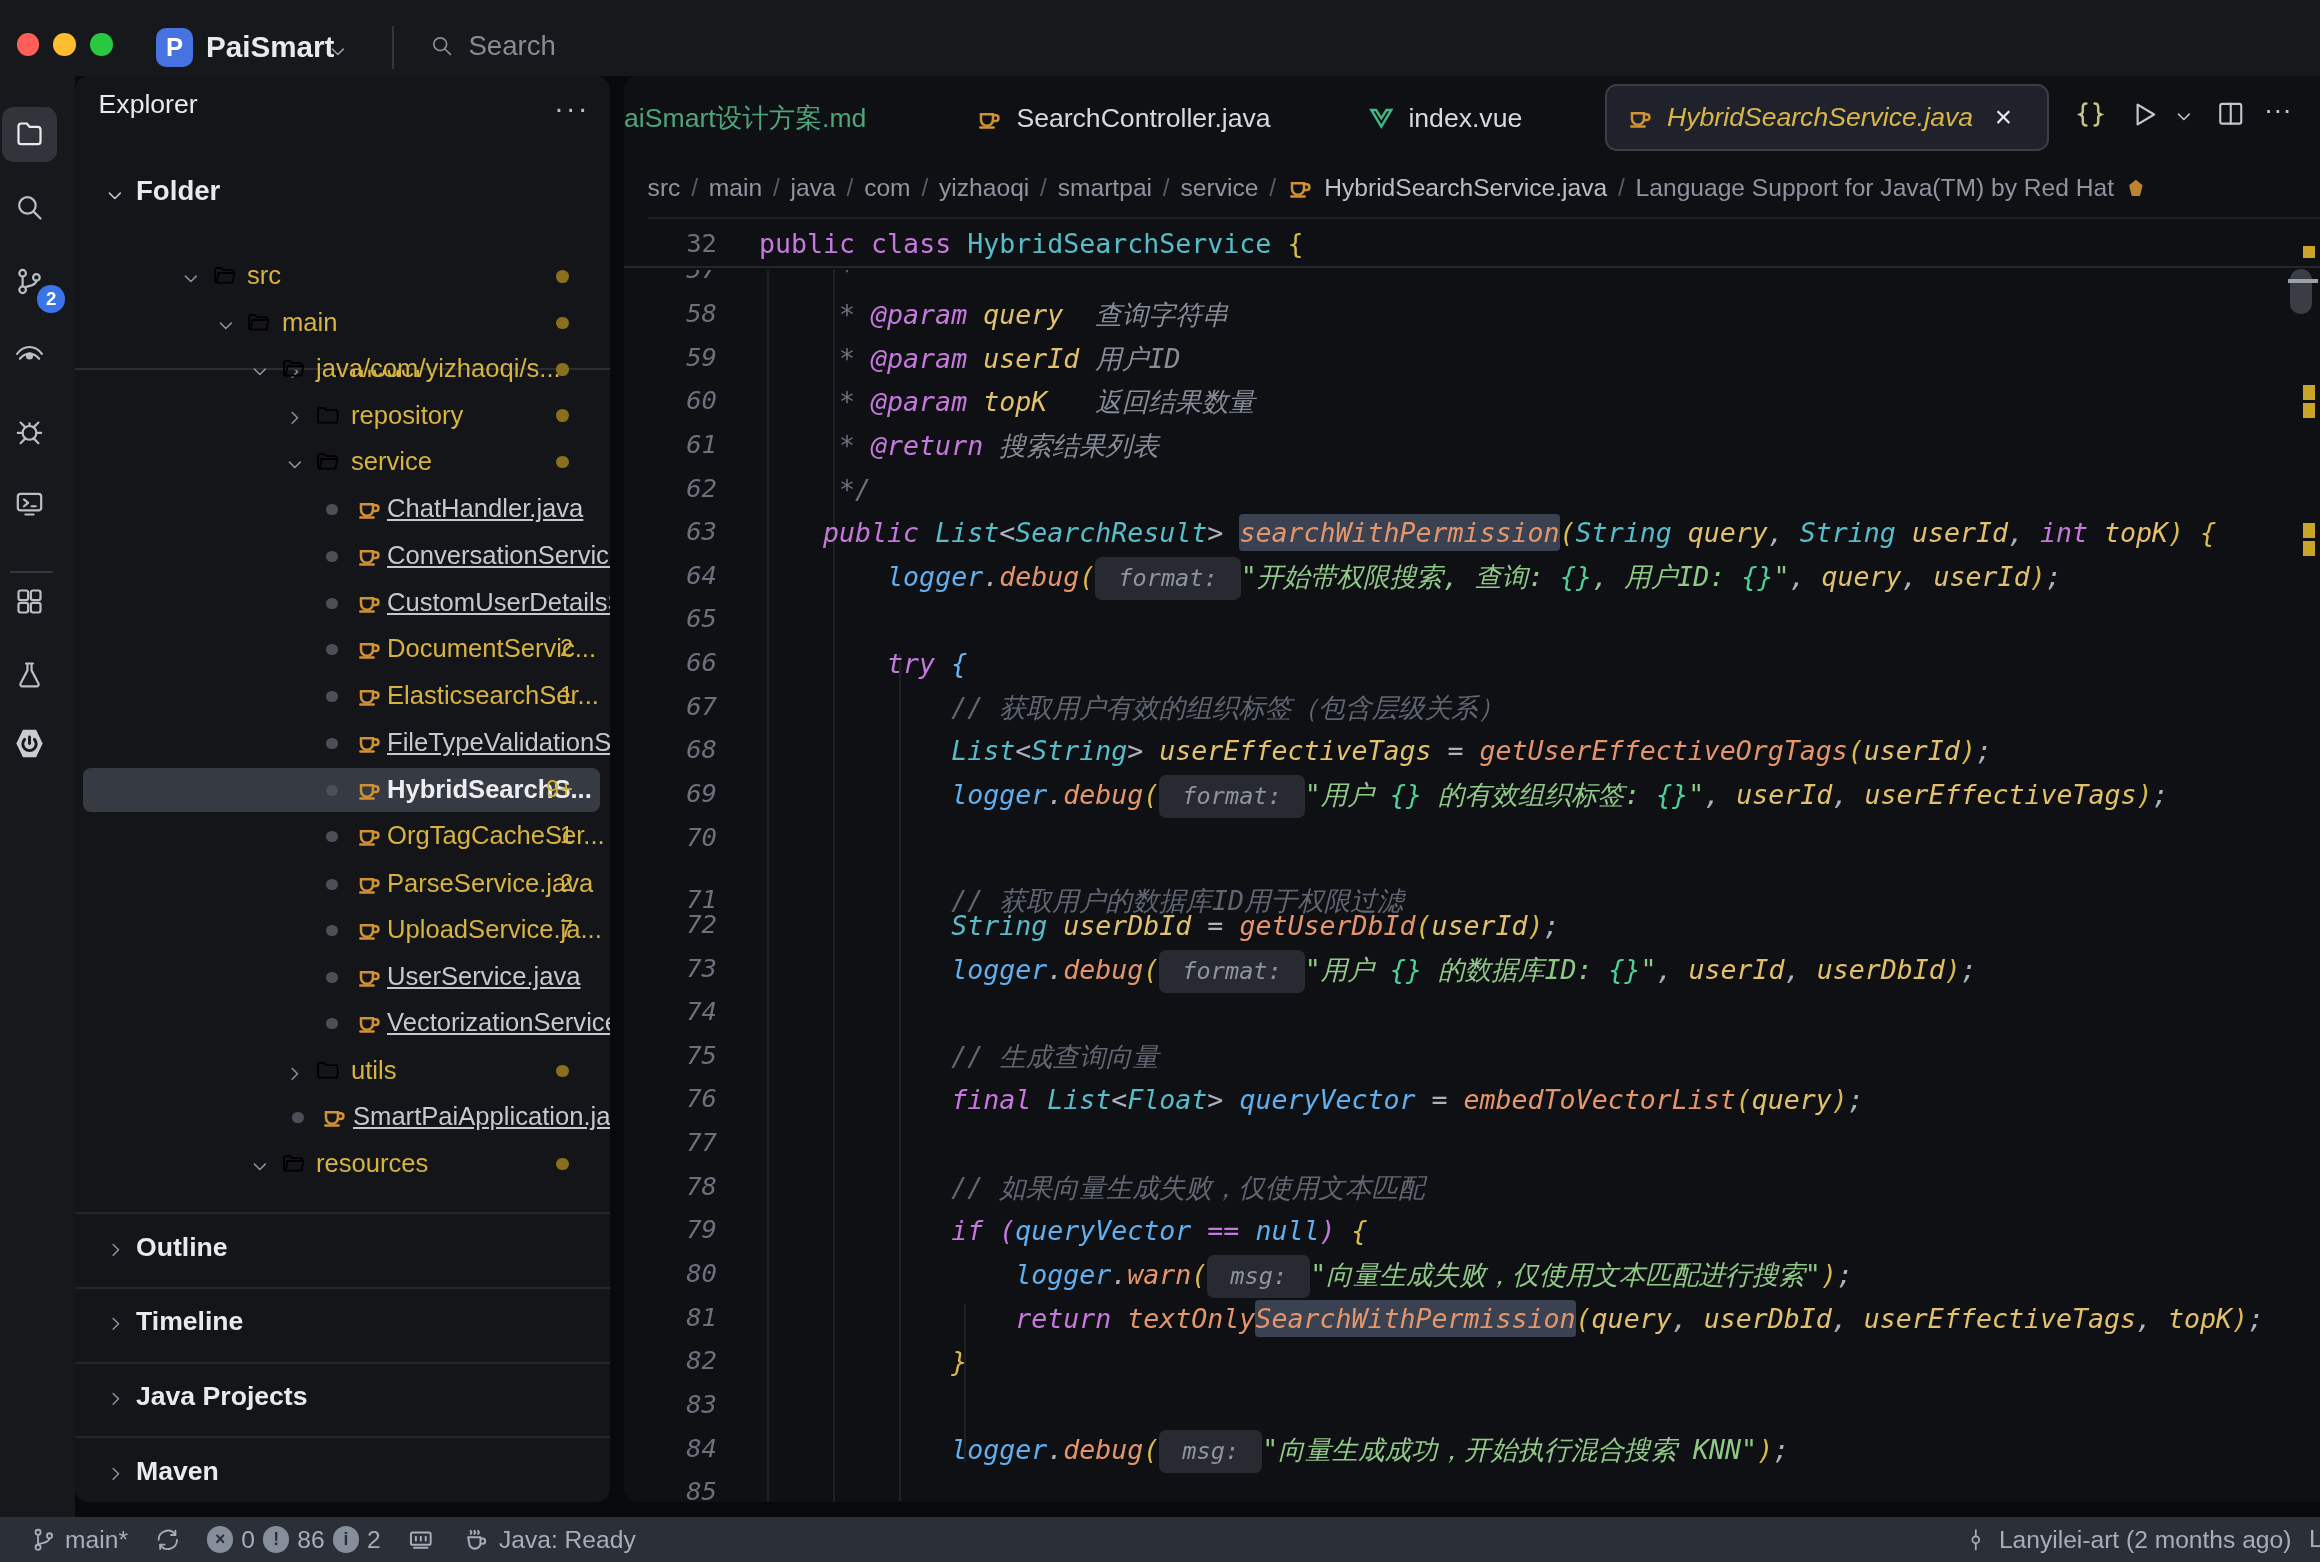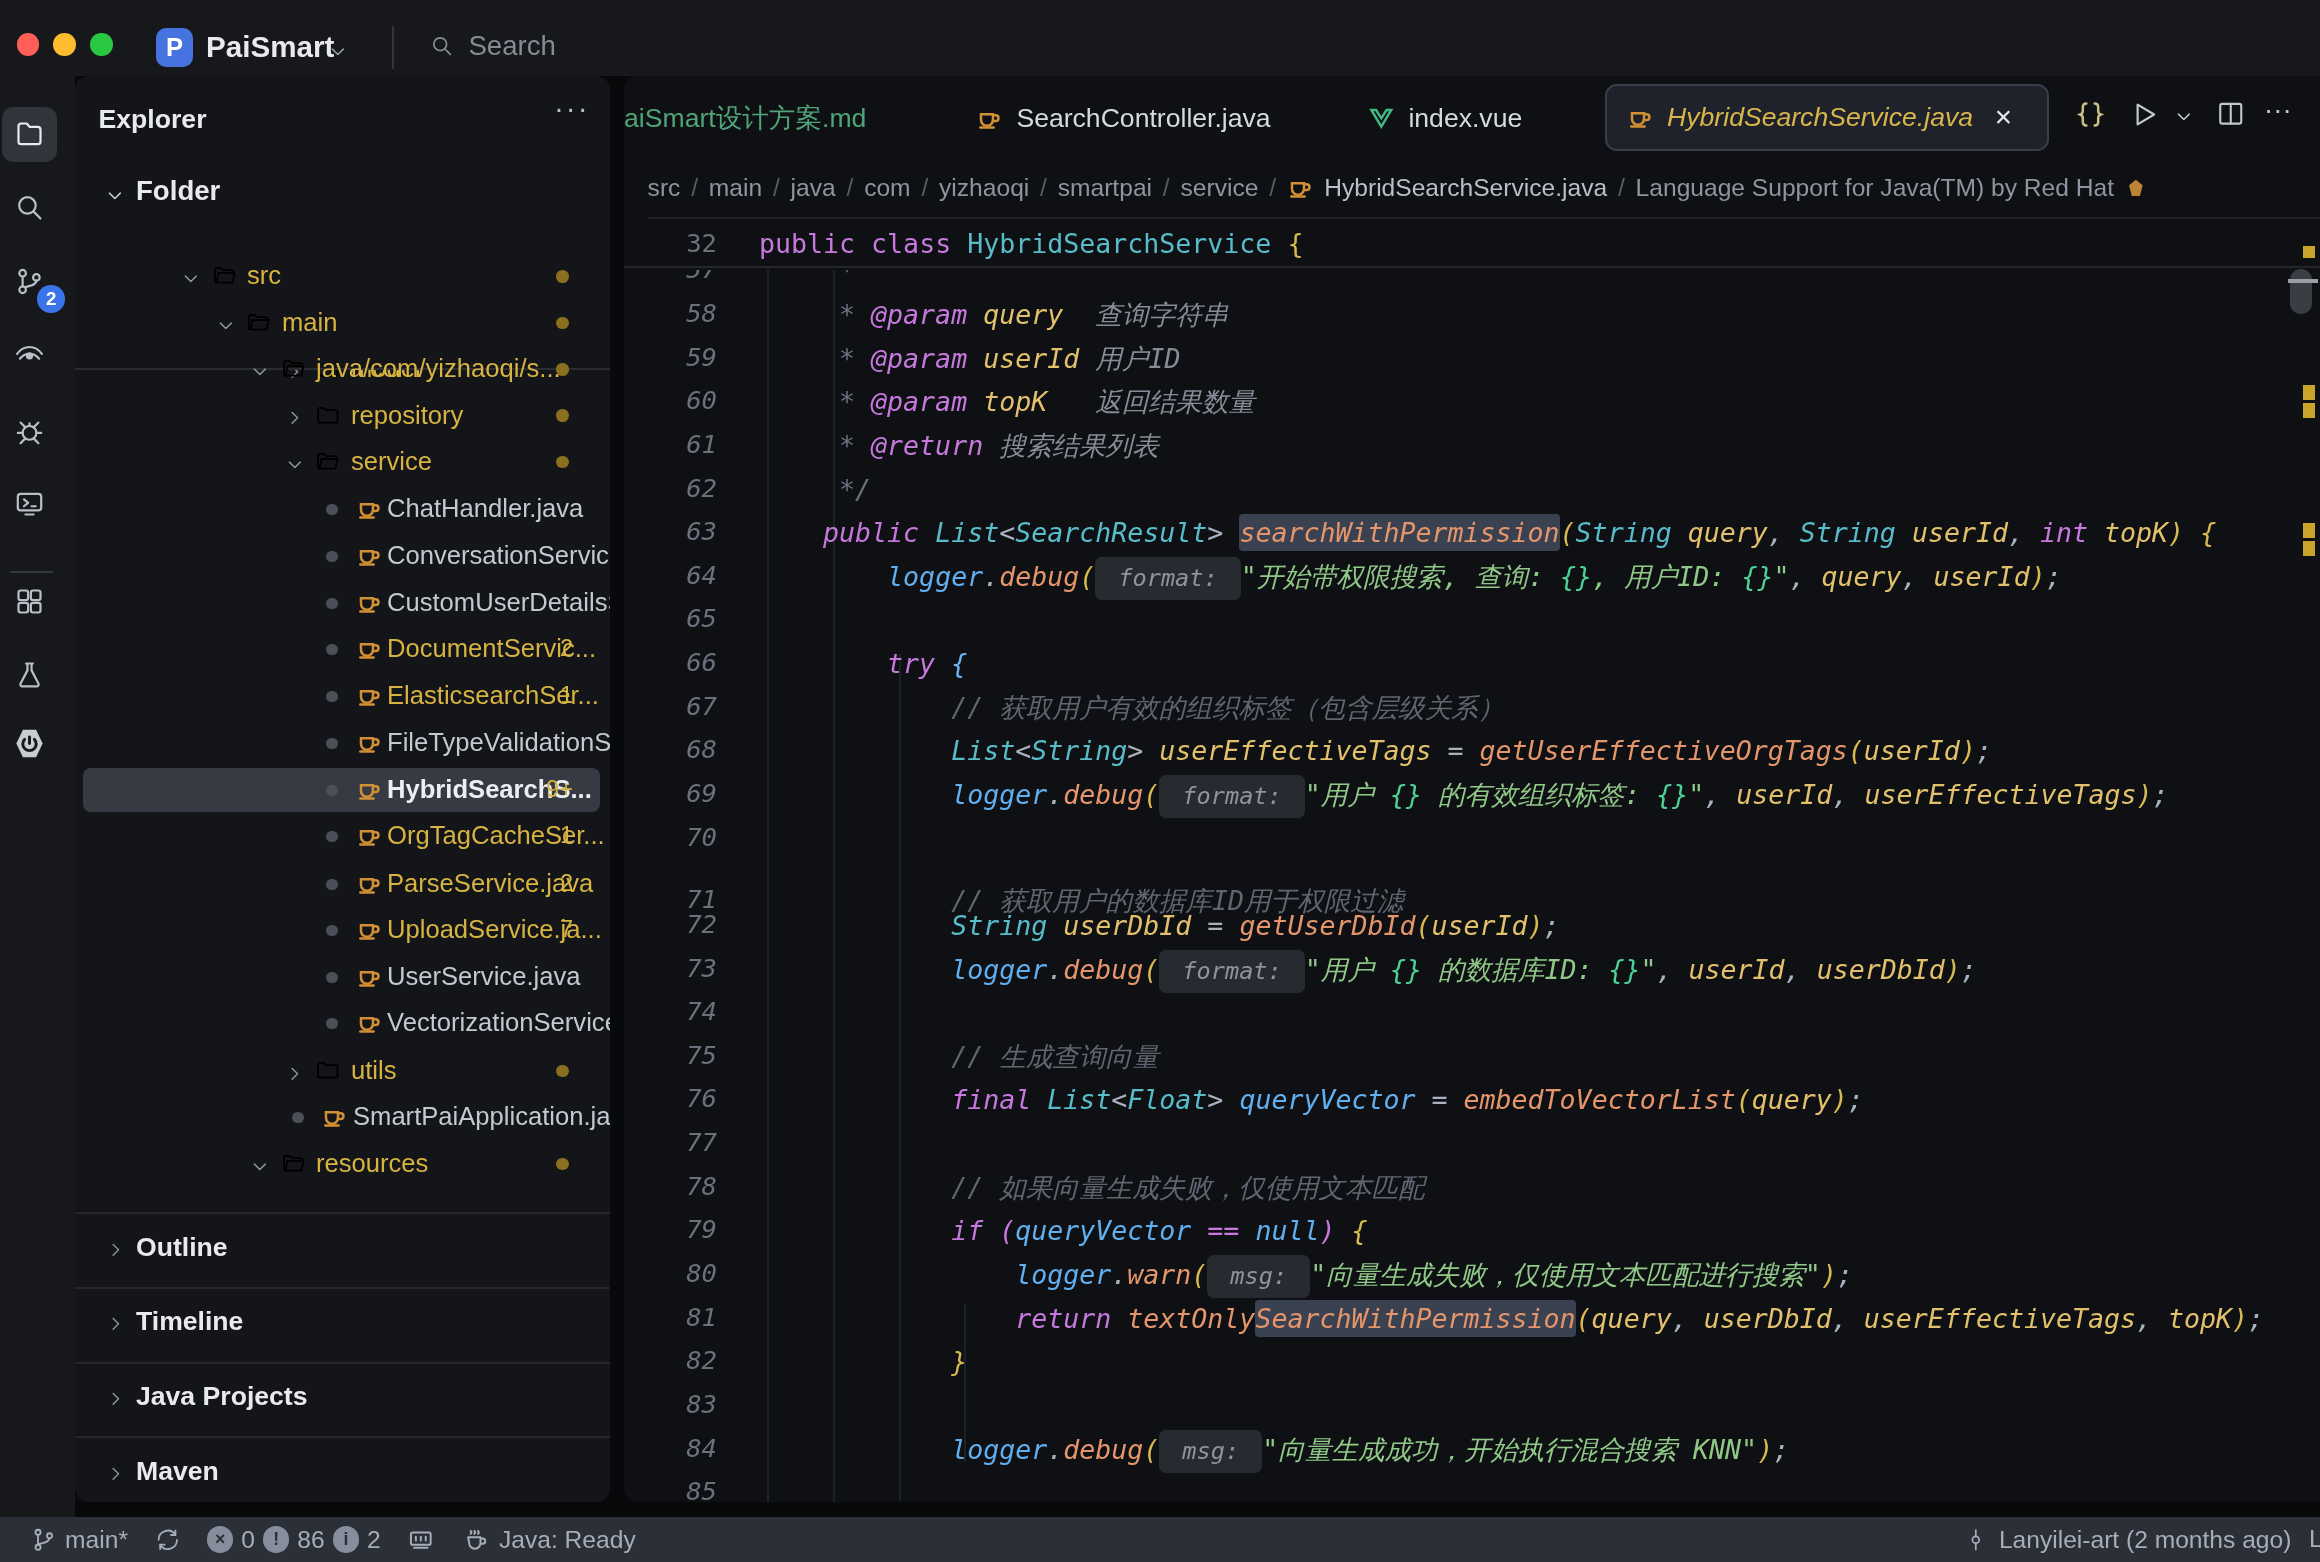--- a/index.html
+++ b/index.html
@@ -22,36 +22,36 @@
   .act{position:absolute;left:2px;width:55px;height:55px;display:flex;align-items:center;justify-content:center;color:#b9bec7;border-radius:11.8px;}
   .act.active{background:#31343b;color:#e8eaee;}
   .act .abadge{position:absolute;right:-7.9px;bottom:-3.9px;background:#3a74e8;color:#fff;font-size:18.7px;font-weight:700;
     width:27.6px;height:27.6px;border-radius:50%;display:flex;align-items:center;justify-content:center;}
   .act-divider{position:absolute;left:9.9px;width:43px;height:2px;background:#33363c;}
   
   #sidebar{position:absolute;left:75px;top:76px;width:535px;height:1426px;background:#141519;border-radius:13.8px;overflow:hidden;}
   #editor{position:absolute;left:624px;top:76px;width:1697px;height:1426px;background:#0f1014;border-radius:13.8px 0 0 13.8px;overflow:hidden;}
   
   #explorer-header{position:absolute;left:0;top:12.8px;width:535px;height:49px;}
-  #explorer-title{position:absolute;left:23.6px;top:15px;font-size:26.6px;font-weight:700;color:#e8eaee;text-align:right;}
+  #explorer-title{position:absolute;left:23.6px;top:0;font-size:26.6px;font-weight:400;color:#e8eaee;text-align:right;}
   #explorer-more{position:absolute;left:479px;top:2px;color:#b6bcc6;font-size:29.6px;letter-spacing:2px;}
   #folder-header{position:absolute;left:0;top:93px;width:535px;height:49px;}
   #folder-chevron{position:absolute;left:28.6px;top:15.8px;color:#c6cbd3;}
   #folder-label{position:absolute;left:61px;top:5.9px;font-size:27.6px;font-weight:700;color:#e8eaee;}
   #tree-sticky{position:absolute;left:0;top:154px;width:535px;height:140px;background:#141519;z-index:3;border-bottom:2px solid #2a2c31;}
   #tree-scroll{position:absolute;left:0;top:294px;width:535px;height:916px;overflow:hidden;z-index:1;}
   .trow{position:absolute;left:0;width:535px;height:46px;}
   .trow .selbg{position:absolute;left:7.9px;right:9.9px;top:1px;bottom:1px;background:#363a42;border-radius:7.9px;}
   .tlabel{position:absolute;top:7.9px;font-size:25.6px;white-space:nowrap;}
   .tchev{position:absolute;top:14.8px;color:#8d94a0;}
   .ticon{position:absolute;top:8.9px;}
   .tdot{position:absolute;top:17.7px;width:11.8px;height:11.8px;border-radius:50%;background:#4a4f58;}
   .fdot{position:absolute;right:41px;top:16.7px;width:12.8px;height:12.8px;border-radius:50%;background:#8a6f1f;}
   .tbadge{position:absolute;right:37px;top:8.9px;font-size:23.6px;color:#d7b341;}
-  .c-mod{color:#d7b341;} .c-norm{color:#c3c8d1;} .c-sel{color:#eceef2;font-weight:600;}
+  .c-mod{color:#d7b341;} .c-norm{color:#c3c8d1;text-decoration:underline;} .c-sel{color:#eceef2;font-weight:600;}
   .side-divider{position:absolute;left:0;width:535px;height:2px;background:#24262c;}
   .side-section{position:absolute;left:0;width:535px;height:49px;}
   .side-section .tchev{left:29.6px;top:11.8px;}
   .side-section .slabel{position:absolute;left:61px;top:4.9px;font-size:26.6px;font-weight:700;color:#e8eaee;}
   
   #tabbar{position:absolute;left:0;top:0;width:1697px;height:82px;}
   .tab{position:absolute;top:11.8px;height:61px;display:flex;align-items:center;gap:13.8px;font-size:26.6px;}
   .tab-green{color:#4fa578;} .tab-white{color:#d6dae0;}
   #active-tab{position:absolute;left:981px;top:7.9px;width:444px;height:67px;background:#1f222a;border:2px solid #3a3e48;
     border-radius:11.8px;display:flex;align-items:center;gap:13.8px;padding:0 19.7px;}

